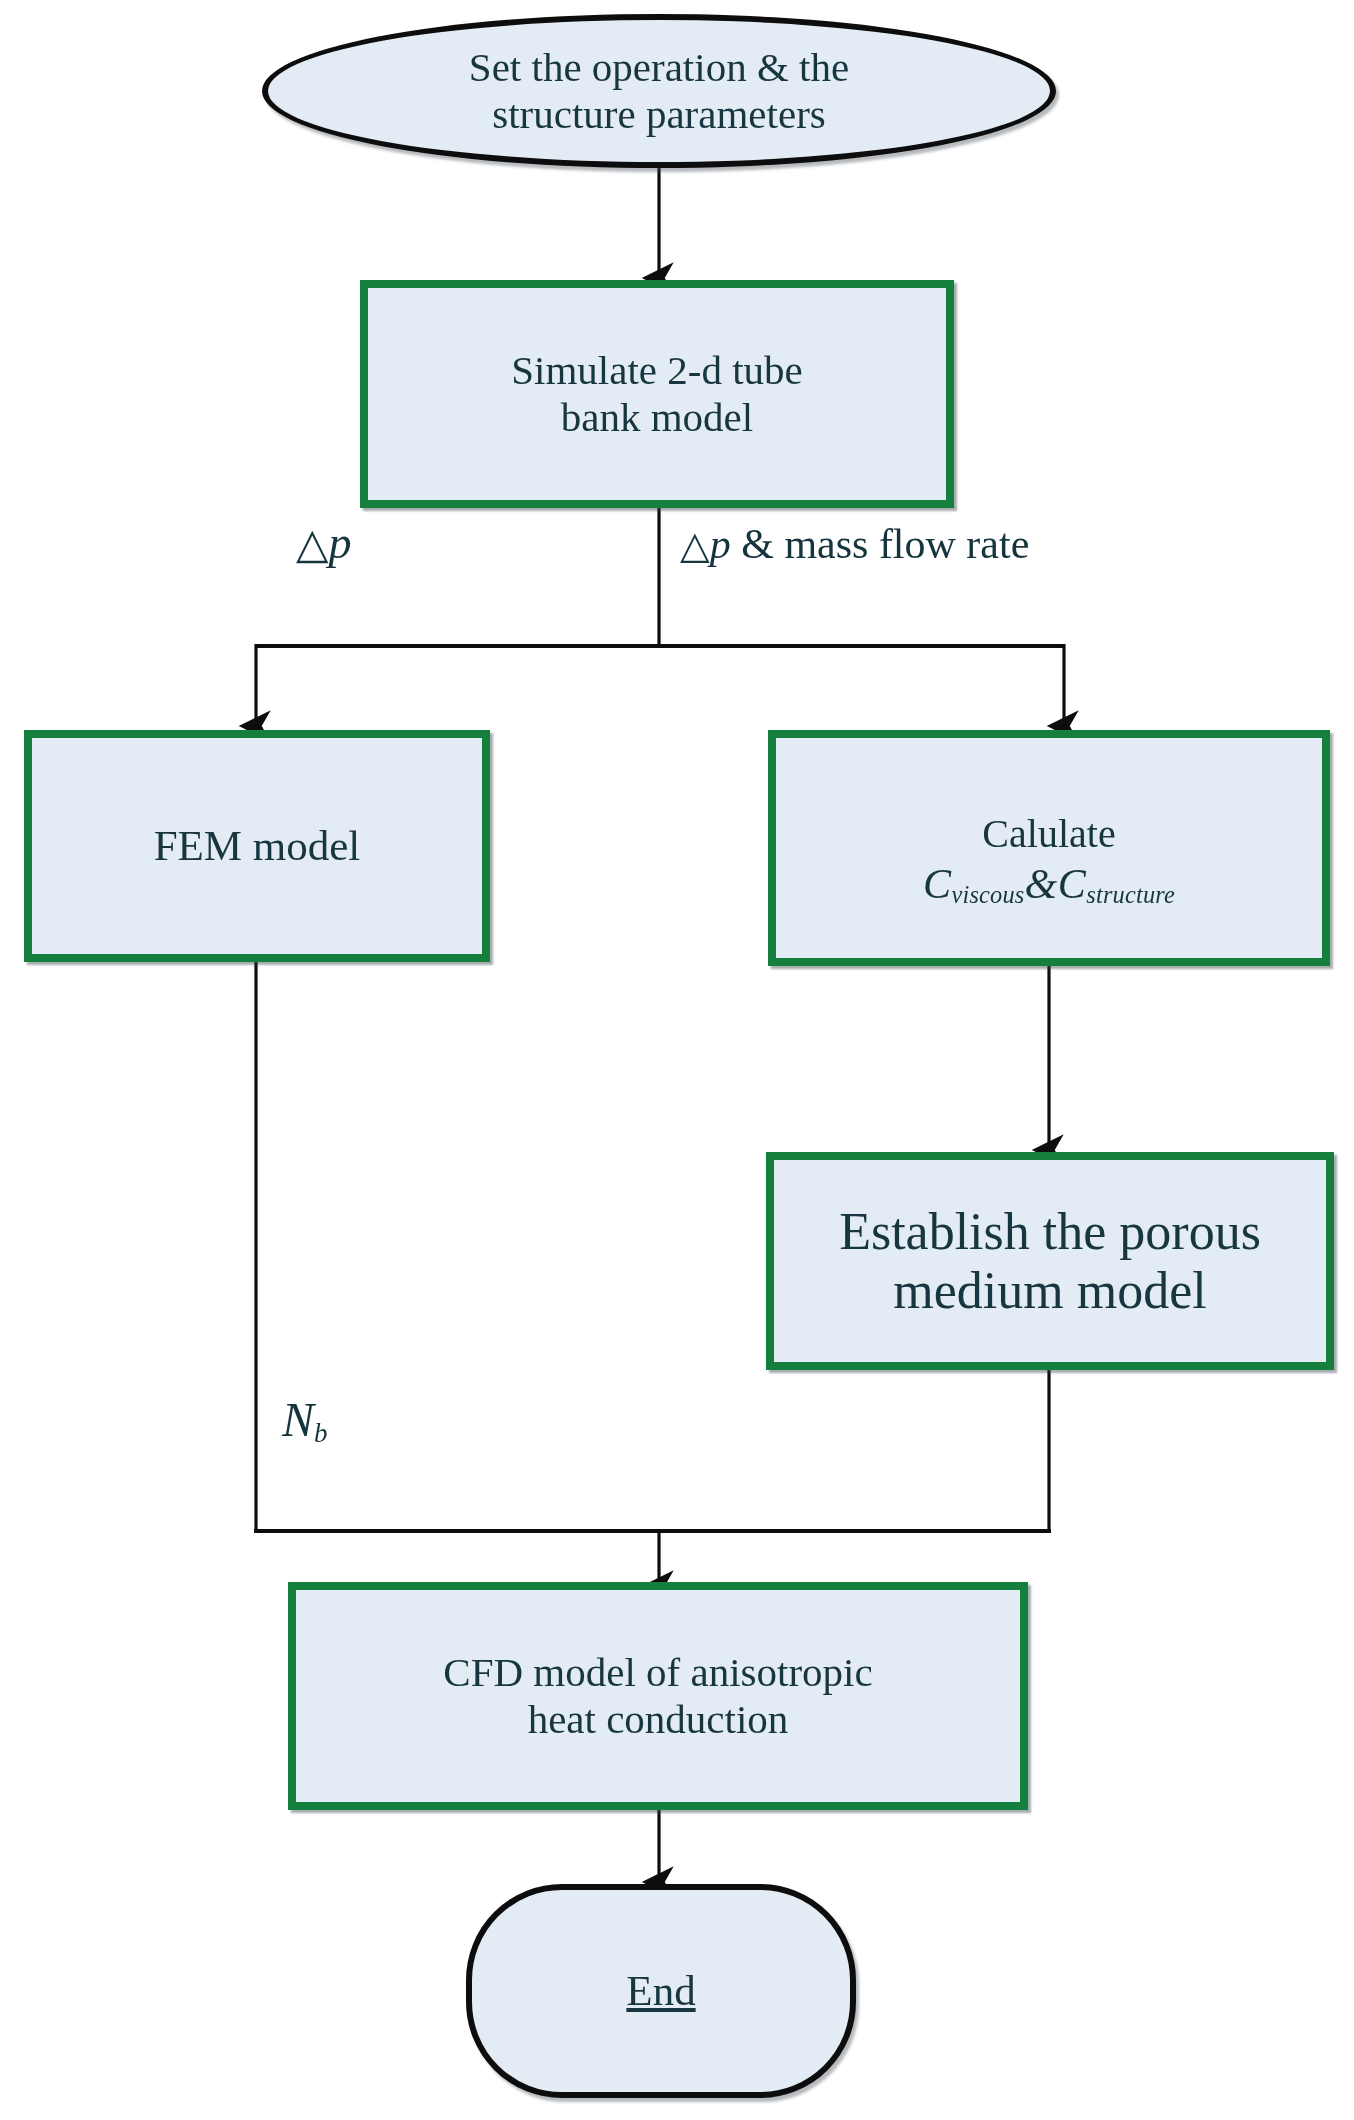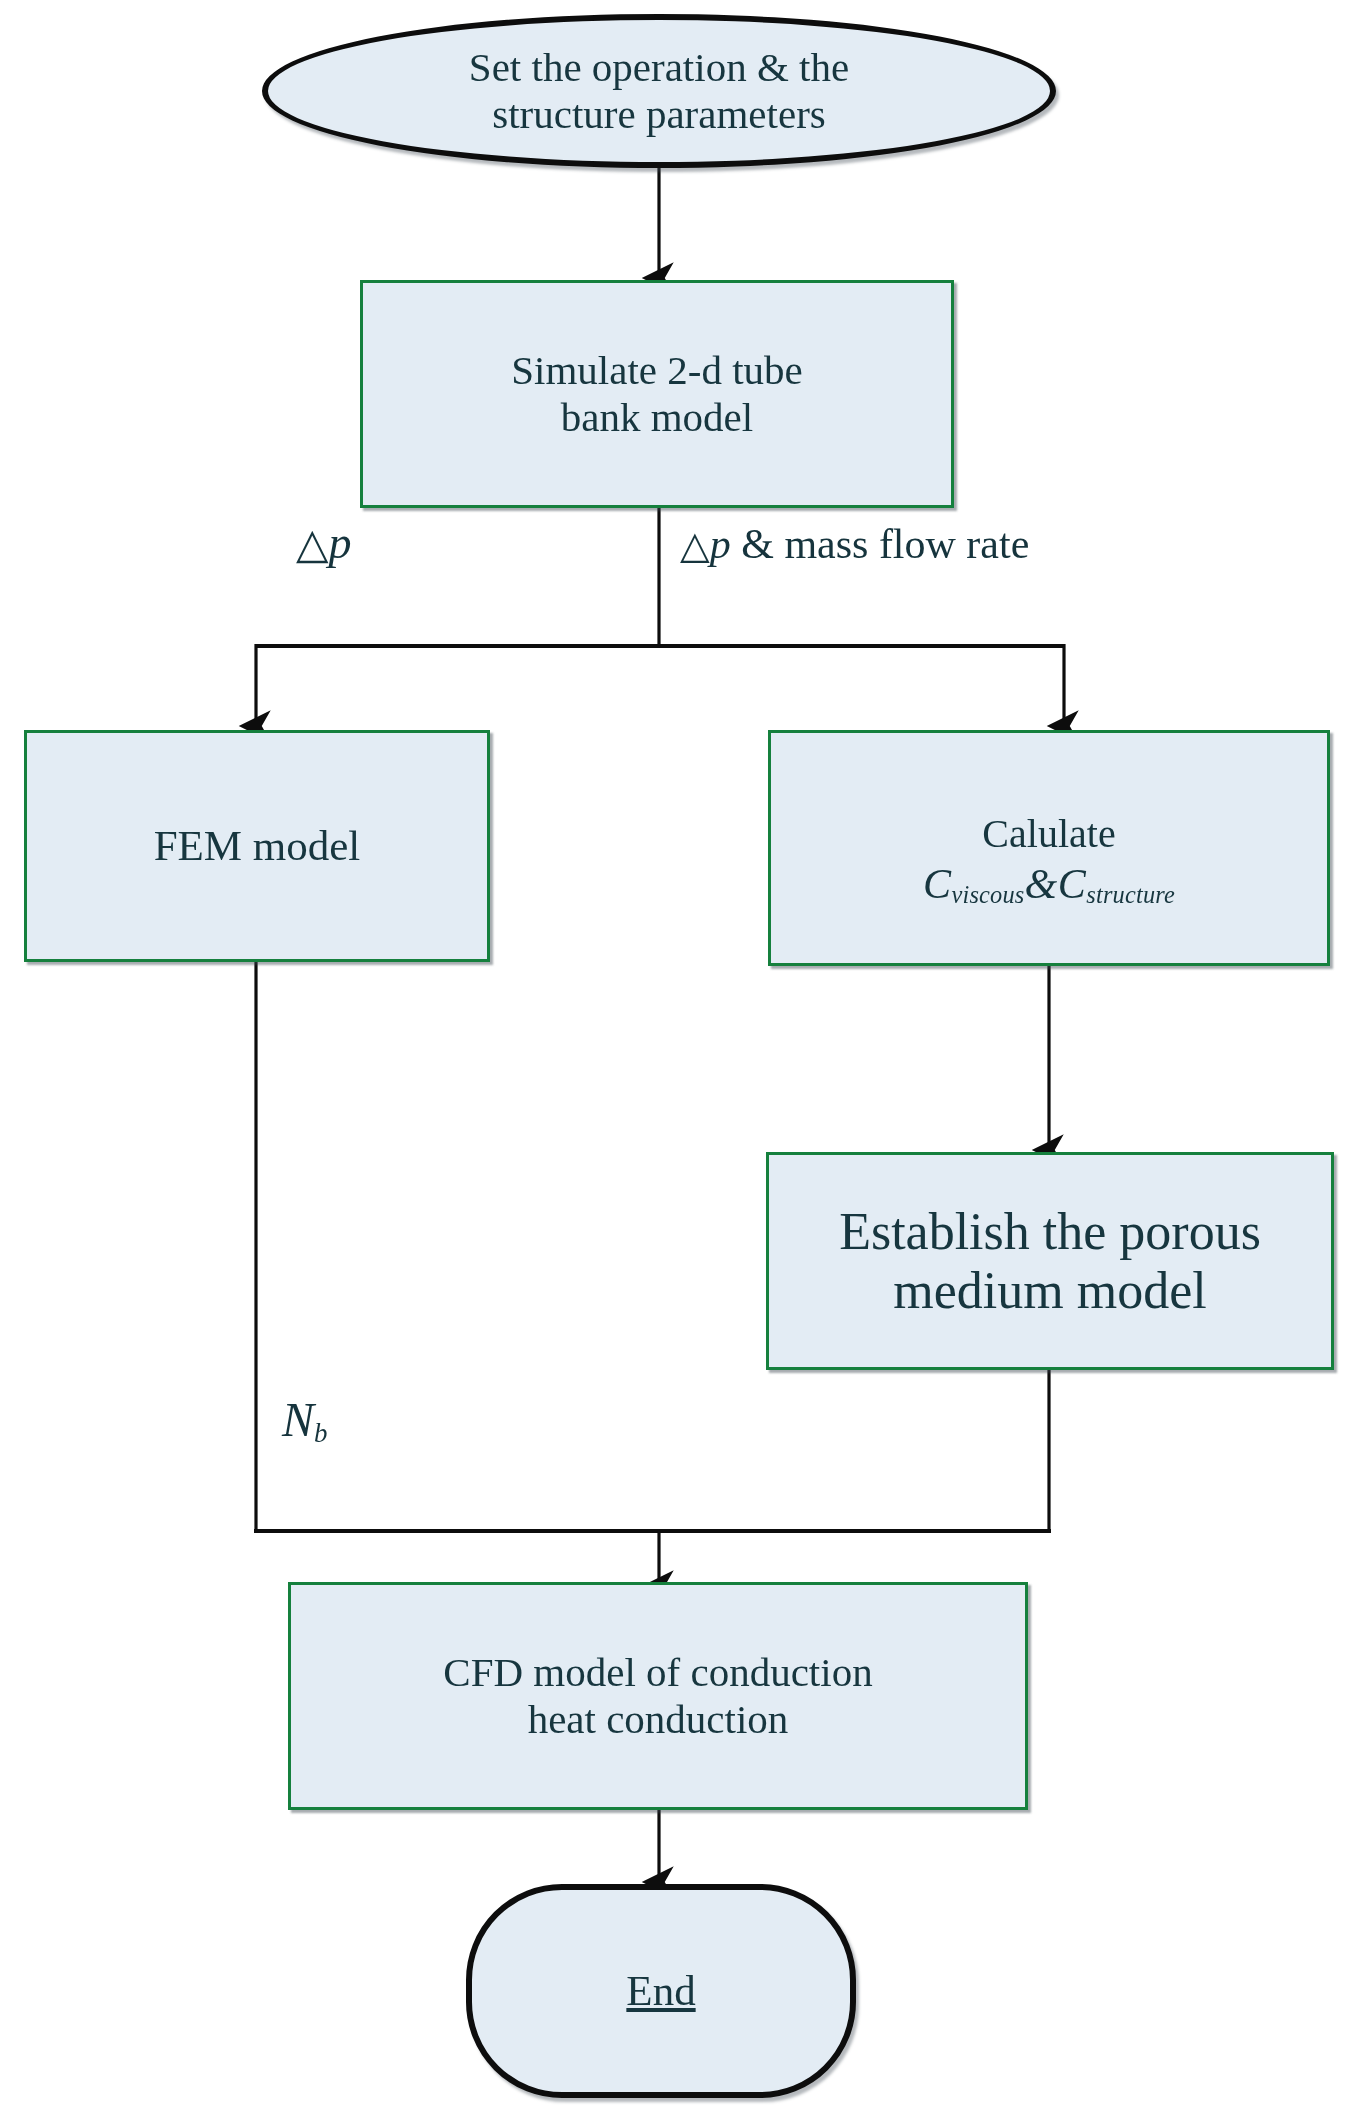--- a/index.html
+++ b/index.html
@@ -33,21 +33,21 @@
     box-sizing: border-box;
     background: #e3ecf4;
     display: flex;
     align-items: center;
     justify-content: center;
     text-align: center;
     color: #17363f;
     line-height: 1.14;
   }
   .node.rect {
-    border: 3px solid #15803d;
+    border: 8px solid #15803d;
     box-shadow: 3px 3px 2px rgba(60,70,80,0.45);
   }
   .node.terminal {
     border: 6px solid #0d0d0d;
     border-radius: 50% / 50%;
     box-shadow: 3px 4px 3px rgba(70,80,90,0.40);
   }
   .node.stadium {
     border: 6px solid #0d0d0d;
     border-radius: 96px;
@@ -161,21 +161,21 @@
       <span>medium model</span>
     </span>
   </div>
 
   <div class="edge-label" style="left:282px; top:1396px; font-size:48px;">
     <span class="mathit">N</span><sub class="sb" style="font-size:0.56em;">b</sub>
   </div>
 
   <div class="node rect" style="left:288px; top:1582px; width:740px; height:228px; font-size:41px;">
     <span class="txt">
-      <span>CFD model of conduction</span><br>
+      <span>CFD model of anisotropic</span><br>
       <span>heat conduction</span>
     </span>
   </div>
 
   <div class="node stadium" style="left:466px; top:1884px; width:390px; height:214px; font-size:43px;text-decoration:underline;">
     <span class="txt">End</span>
   </div>
 
 </div>
 

